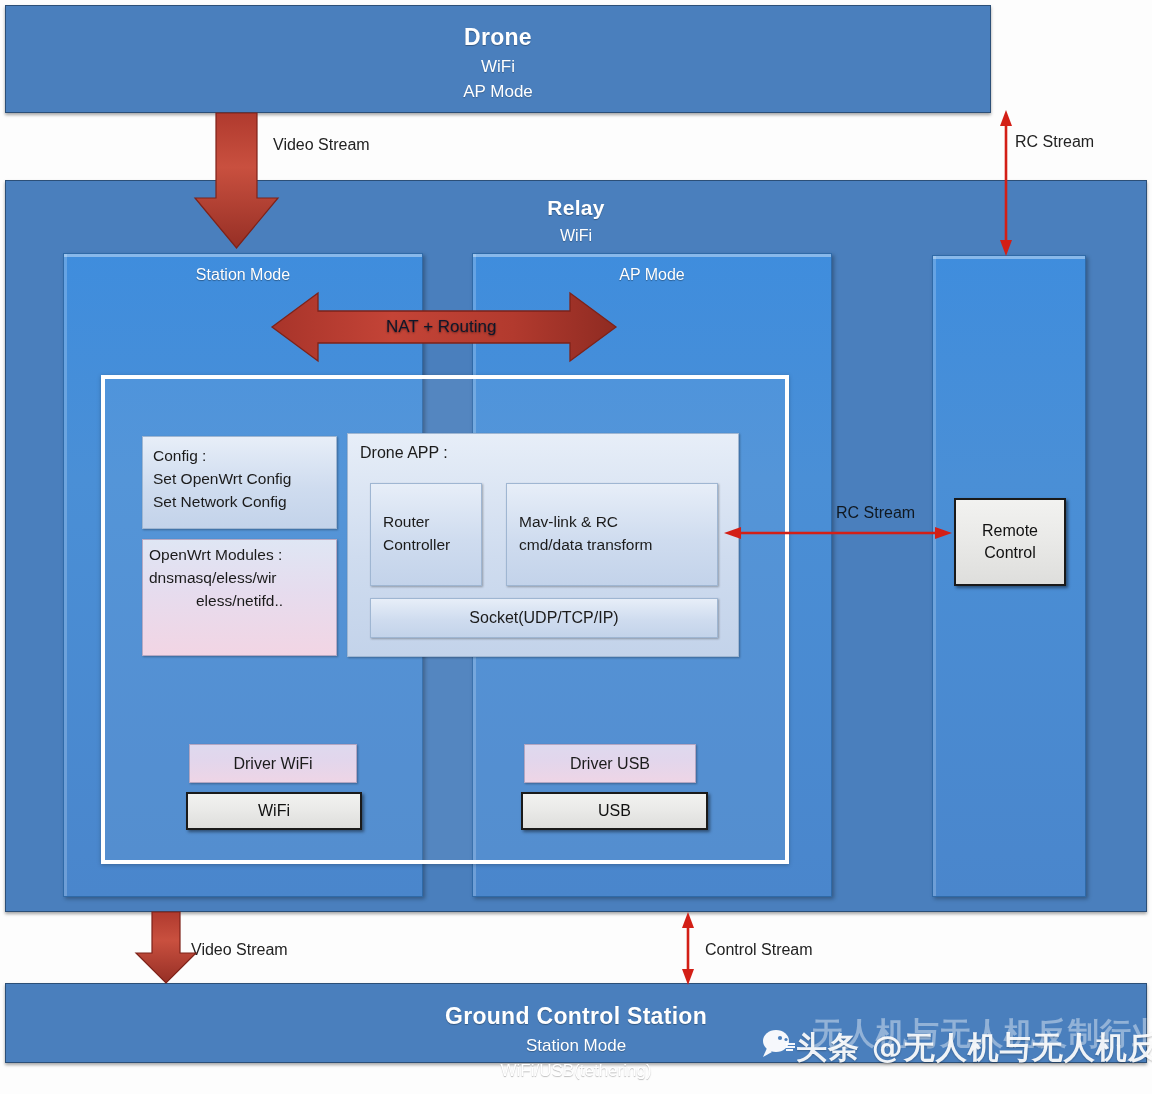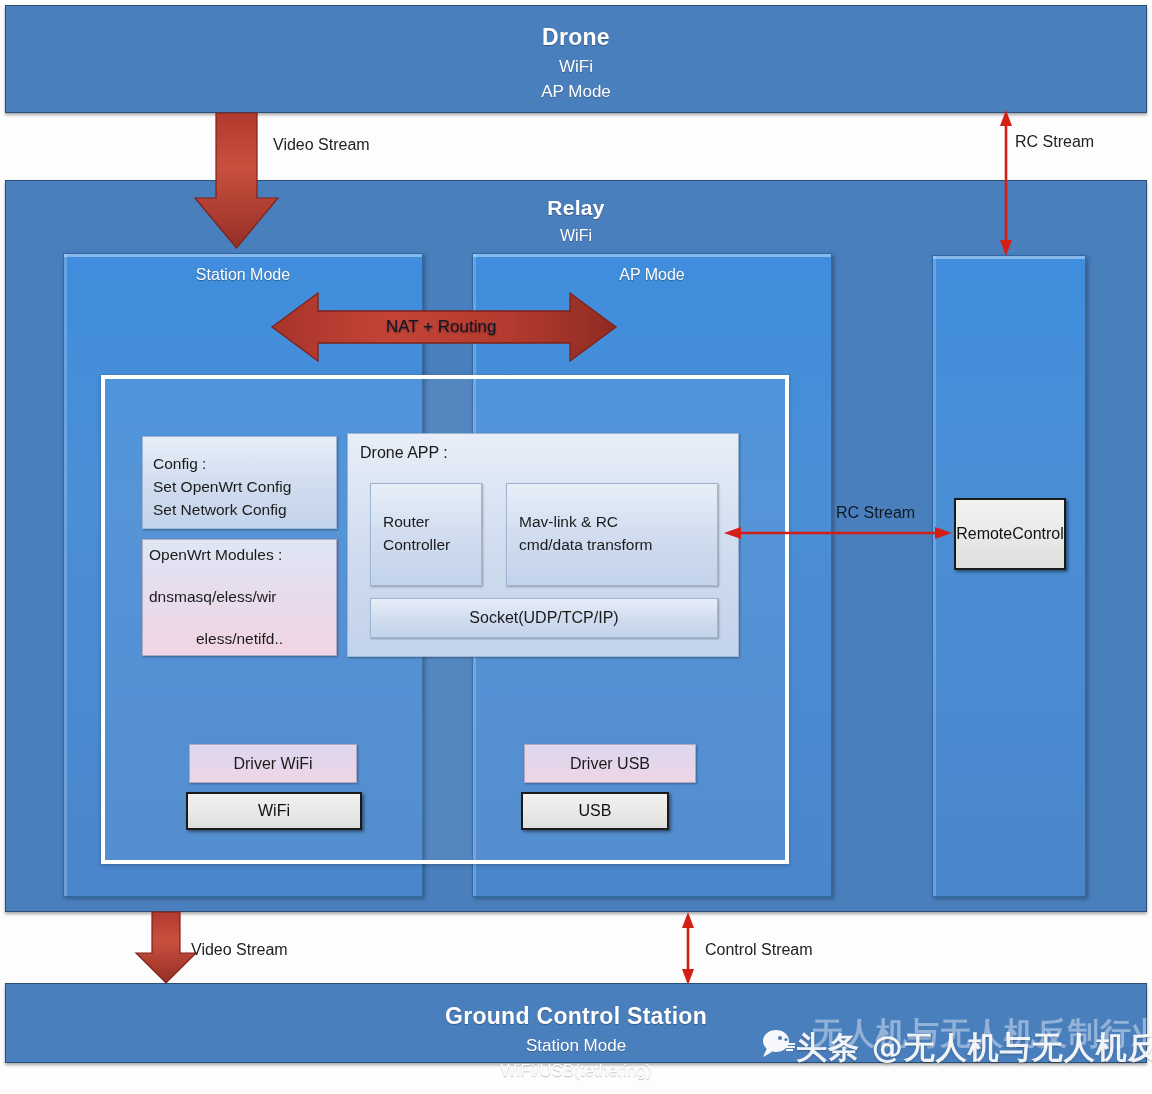--- a/index.html
+++ b/index.html
@@ -98,21 +98,21 @@
     box-sizing: border-box;
   }
 
   .ctr {
     display: flex;
     align-items: center;
     justify-content: center;
     text-align: center;
   }
   .padbox {
-    padding: 16px 10px;
+    padding: 8px 10px;
   }
 
   .streamlabel {
     position: absolute;
     color: #222222;
     font-size: 16px;
     white-space: nowrap;
   }
   .streamlabel.onblue {
     color: #141414;
@@ -149,21 +149,21 @@
     position: absolute;
     color: rgba(255,255,255,0.95);
     font-size: 30px;
   }
 </style>
 </head>
 <body>
 
 <div id="stage">
 
-  <div class="node bigblue" style="left:5px; top:5px; width:1142px; height:108px;">
+  <div class="node bigblue" style="left:5px; top:5px; width:986px; height:108px;">
     <div class="title" style="font-size:23px; margin-top:18px;">Drone</div>
     <div class="sub" style="font-size:17px; margin-top:6px;">WiFi</div>
     <div class="sub" style="font-size:17px; margin-top:5px;">AP Mode</div>
   </div>
 
   <div class="streamlabel" style="left:273px; top:136px;">Video Stream</div>
   <div class="streamlabel" style="left:1015px; top:133px;">RC Stream</div>
 
   <div class="node bigblue" style="left:5px; top:180px; width:1142px; height:732px; text-align:center;">
     <div class="title" style="font-size:21px; margin-top:15px;">Relay</div>
@@ -173,39 +173,39 @@
   <div class="node modepanel" style="left:63px; top:253px; width:360px; height:644px;">
     <div class="lbl">Station Mode</div>
   </div>
 
   <div class="node modepanel" style="left:472px; top:253px; width:360px; height:644px;">
     <div class="lbl">AP Mode</div>
   </div>
 
   <div class="node modepanel" style="left:932px; top:255px; width:154px; height:642px;"></div>
 
-  <div class="node grey ctr" style="left:954px; top:498px; width:112px; height:72px; flex-direction:row; font-size:16px; line-height:1.35;">
+  <div class="node grey ctr" style="left:954px; top:498px; width:112px; height:88px; flex-direction:column; font-size:16px; line-height:1.35;">
     <div>Remote</div>
     <div>Control</div>
   </div>
 
   <div class="streamlabel onblue" style="left:836px; top:504px; color:#101820;">RC Stream</div>
 
   <div class="streamlabel" style="left:386px; top:317px; color:#0f172a; font-size:17px; text-shadow:0 1px 2px rgba(0,0,0,0.45); z-index:6;">NAT + Routing</div>
 
   <div class="node whiteframe" style="left:101px; top:375px; width:688px; height:489px;"></div>
 
   <div class="node lb padbox" style="left:142px; top:436px; width:195px; height:93px; font-size:15.5px; line-height:1.48;">
     <div>Config :</div>
     <div>Set OpenWrt Config</div>
     <div>Set Network Config</div>
   </div>
 
   <div class="node lbpink" style="left:142px; top:539px; width:195px; height:117px; font-size:15.5px; line-height:1.48;
-              display:flex; flex-direction:column; align-items:center; justify-content:space-between; text-align:center; padding:4px 6px;">
+              display:flex; flex-direction:column; align-items:center; justify-content:flex-start; text-align:center; padding:4px 6px;">
     <div style="align-self:flex-start;">OpenWrt Modules :</div>
     <div style="align-self:flex-start;">dnsmasq/eless/wir</div>
     <div>eless/netifd..</div>
   </div>
 
   <div class="node lb" style="left:347px; top:433px; width:392px; height:224px;">
     <div style="position:absolute; left:12px; top:10px; font-size:16px;">Drone APP :</div>
   </div>
 
   <div class="node lb" style="left:370px; top:483px; width:112px; height:103px; font-size:15.5px; line-height:1.5; padding:26px 0 0 12px;">
@@ -228,21 +228,21 @@
   </div>
 
   <div class="node lav ctr" style="left:524px; top:744px; width:172px; height:39px; font-size:16px;">
     <div>Driver USB</div>
   </div>
 
   <div class="node grey ctr" style="left:186px; top:792px; width:176px; height:38px; font-size:16px;">
     <div>WiFi</div>
   </div>
 
-  <div class="node grey ctr" style="left:521px; top:792px; width:148px; height:38px; font-size:16px;">
+  <div class="node grey ctr" style="left:521px; top:792px; width:187px; height:38px; font-size:16px;">
     <div>USB</div>
   </div>
 
   <div class="streamlabel" style="left:191px; top:941px;">Video Stream</div>
   <div class="streamlabel" style="left:705px; top:941px;">Control Stream</div>
 
   <div class="node bigblue" style="left:5px; top:983px; width:1142px; height:80px;">
     <div class="title" style="font-size:23px; margin-top:19px;">Ground Control Station</div>
     <div class="sub" style="font-size:17px; margin-top:6px;">Station Mode</div>
     <div class="sub" style="font-size:17px; margin-top:5px;">WiFi/USB(tethering)</div>

